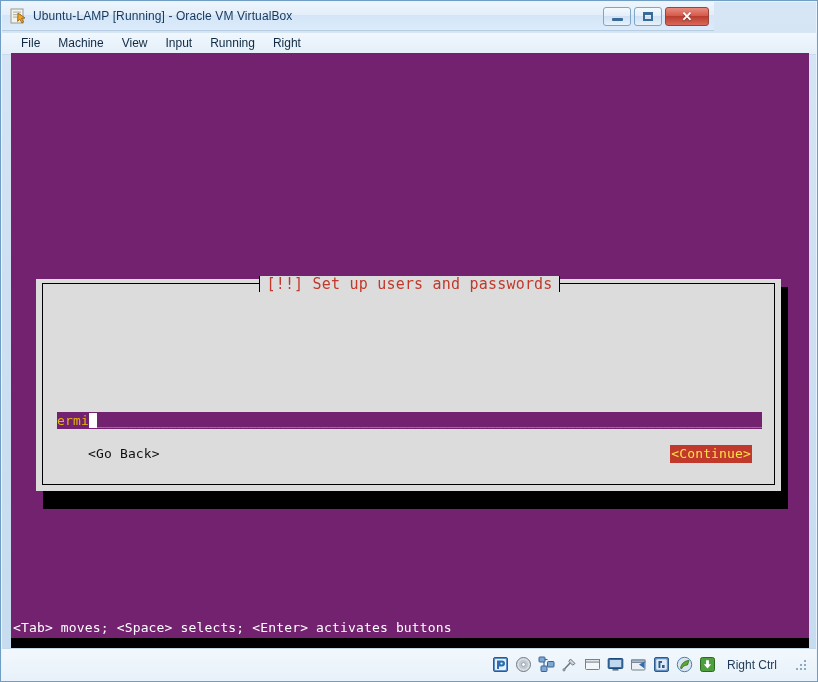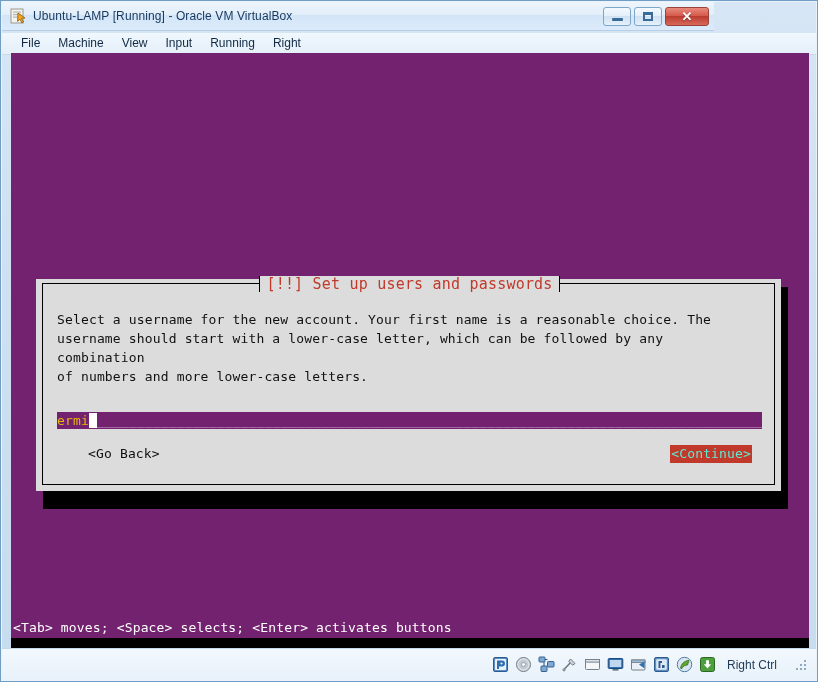--- a/index.html
+++ b/index.html
@@ -270,21 +270,21 @@
     line-height: 20px;
     font-family: "DejaVu Sans Mono", "Liberation Mono", monospace;
     letter-spacing: 0.15px;
     cursor: pointer;
   }
   #continue-btn {
     position: absolute;
     right: 24px;
     top: 1px;
     background: #c0392b;
-    color: #5eead4;
+    color: #fde047;
     font-size: 13px;
     line-height: 18px;
     height: 18px;
     padding: 0 1px;
     font-family: "DejaVu Sans Mono", "Liberation Mono", monospace;
     letter-spacing: 0.15px;
     cursor: pointer;
   }
 
   
@@ -391,23 +391,20 @@
 
     <div id="dialog-shadow"></div>
 
     <div id="dialog-outer">
       <div id="dialog-inner">
 
         <div id="dialog-title-row">
           <span id="dialog-title">[!!] Set up users and passwords</span>
         </div>
 
-        <div id="dialog-body">Select a username for the new account. Your first name is a reasonable choice. The
-username should start with a lower-case letter, which can be followed by any combination
-of numbers and more lower-case letters.</div>
 
 
         <div id="username-input"><span id="username-value">ermi</span><span id="username-cursor"></span><span id="username-fill">______________________________________________________________________________________</span></div>
 
         <div id="btn-row">
           <div id="go-back-btn">&lt;Go Back&gt;</div>
           <div id="continue-btn">&lt;Continue&gt;</div>
         </div>
 
       </div>

